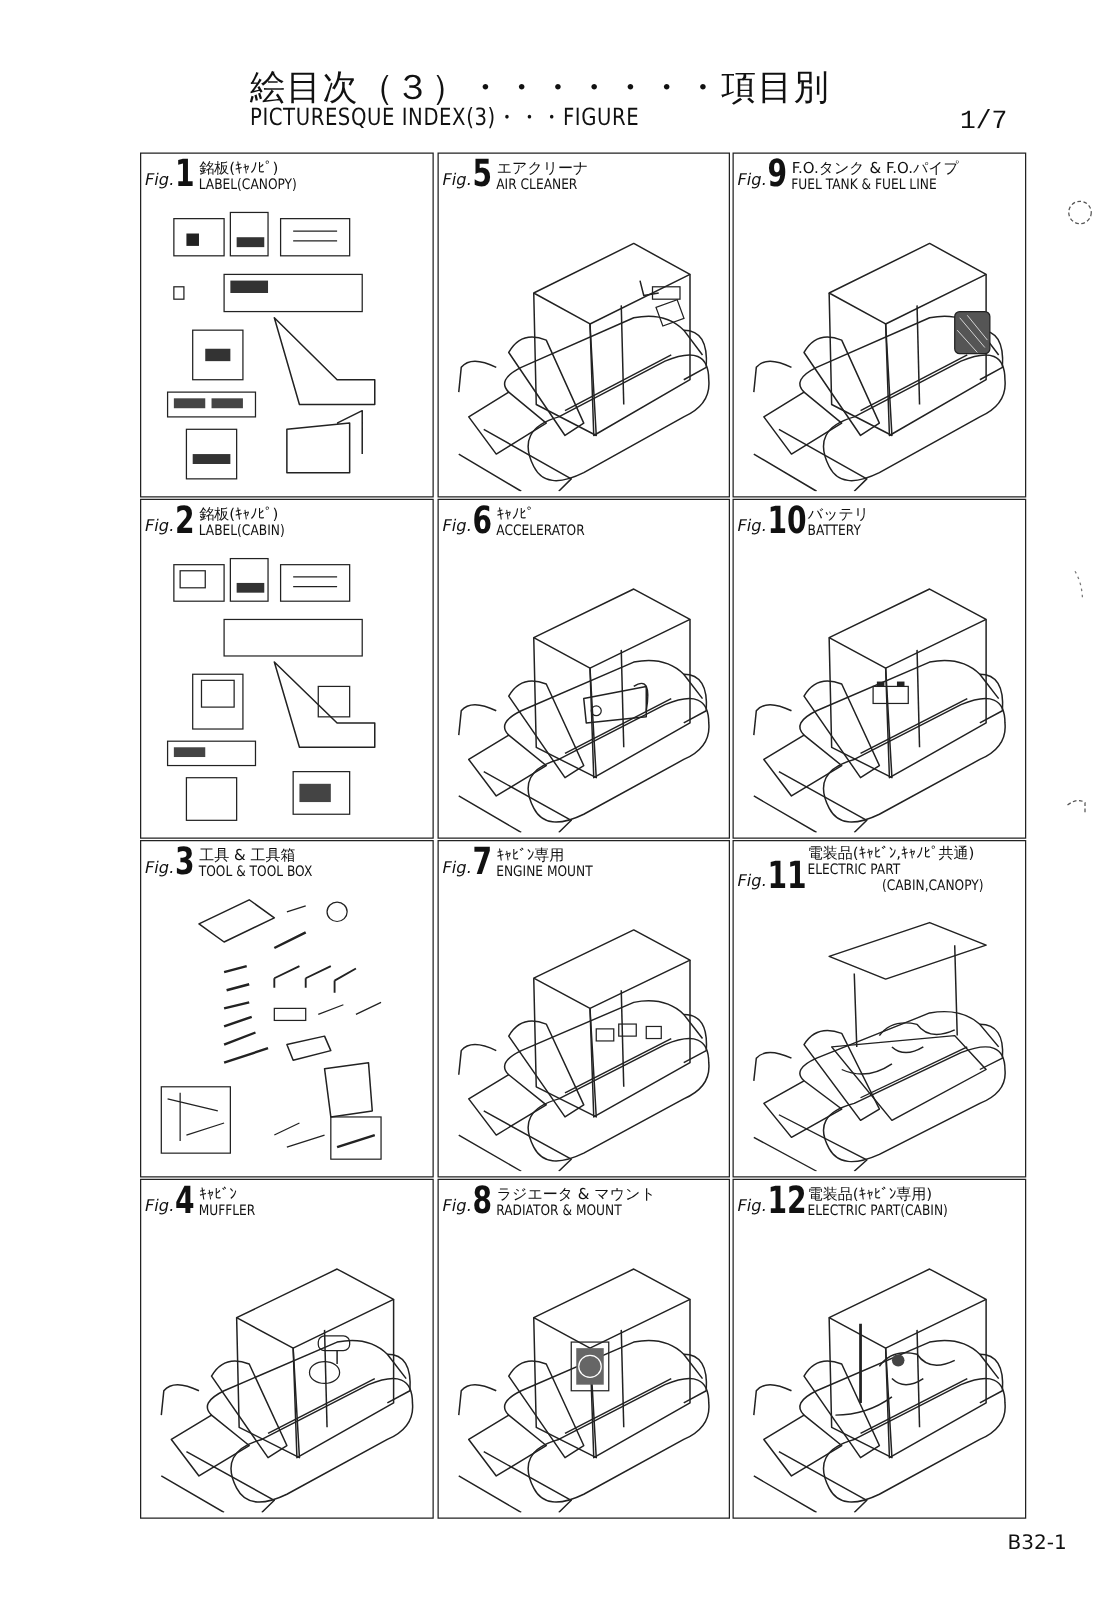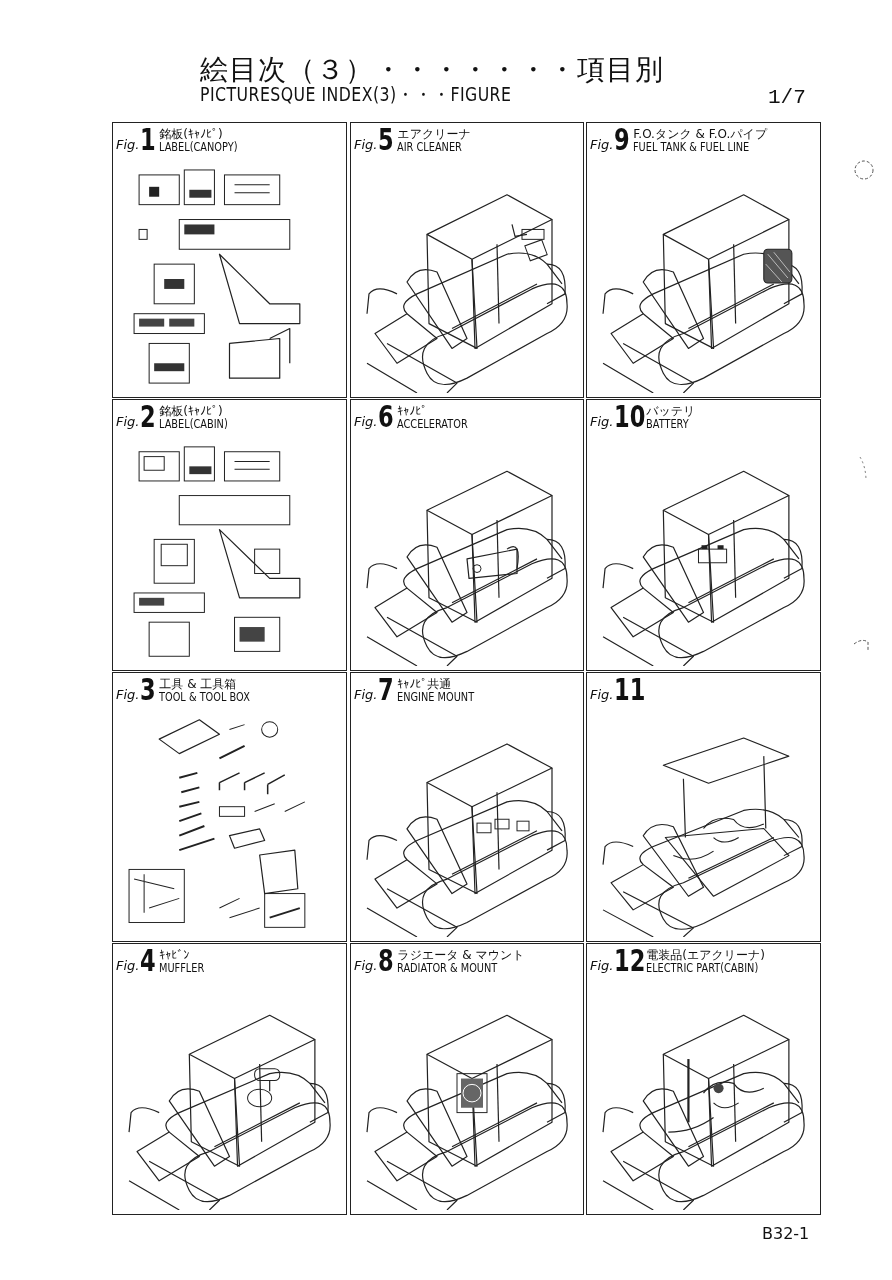--- a/index.html
+++ b/index.html
@@ -2,21 +2,21 @@
 <html><head>
 <meta charset="utf-8">
 <style>
   html, body { margin:0; padding:0; background:#ffffff; }
   body { width:892px; height:1280px; position:relative; overflow:hidden;
          font-family:"DejaVu Sans", sans-serif; color:#111; }
   .title-block { position:absolute; left:200px; top:58px; }
   .title-jp { font-size:28px; letter-spacing:1px; line-height:24px; white-space:nowrap; }
   .title-en { font-family:"DejaVu Sans Condensed","DejaVu Sans", sans-serif; font-size:19px; line-height:24px; letter-spacing:0.5px; white-space:nowrap; transform:scaleX(0.92); transform-origin:left; }
   .page-num { position:absolute; left:768px; top:86px; font-size:21px;font-family:Liberation Mono, monospace; }
-  .doc-code { position:absolute; left:762px; top:1224px; font-size:16px; }
+  .doc-code { position:absolute; left:806px; top:1224px; font-size:16px; }
 
   .grid { position:absolute; left:112px; top:122px; width:710px; height:1094px;
           display:grid; grid-template-columns:236px 238px 236px; grid-template-rows:277px 273px 271px 273px; }
   .cell { position:relative; border:1.5px solid #222; box-sizing:border-box; margin:0 1px 1px 0; overflow:hidden; background:#fff; }
   .cell:nth-child(3n+2) { margin-left:2px; margin-right:2px; }
   .cap { position:absolute; left:3px; top:3px; display:flex; align-items:flex-end; }
   .fig { font-size:13px; line-height:14px; margin-right:1px; padding-bottom:2px;font-style:italic; }
   .num { font-size:30px; line-height:28px; font-weight:bold; transform:scaleX(0.75); transform-origin:left bottom; margin-right:-4px; }
   .num.two { margin-right:-12px; }
   .lbls { display:flex; flex-direction:column; margin-left:2px;justify-content:space-between; }
@@ -250,21 +250,21 @@
           <rect x="145" y="185" width="40" height="35" fill="none" stroke="#222"></rect>
           <path stroke="#222" stroke-width="2" d="M150 210 L180 200"></path>
   </svg></div>
   </div>
 
   <div class="cell">
     <div class="cap">
       <span class="fig">Fig.</span>
       <span class="num">7</span>
       <span class="lbls">
-        <span class="jp">ｷｬﾉﾋﾟ共通</span>
+        <span class="jp">ｷｬﾋﾞﾝ専用</span>
         <span class="en">ENGINE MOUNT</span>
         <span class="en2"></span>
       </span>
     </div>
     <div class="art"><svg viewBox="0 0 220 230" preserveAspectRatio="none">
   <path fill="none" stroke="#222" stroke-width="1.2" stroke-linejoin="round" d="M10 200 L60 230 M30 180 L100 220 L90 230"></path>
   <path fill="none" stroke="#222" stroke-width="1.2" stroke-linejoin="round" d="M18 170 L50 150 L80 175 L40 200 Z"></path>
   <path fill="none" stroke="#222" stroke-width="1.2" stroke-linejoin="round" d="M50 118 Q60 100 80 108 L110 175 L95 185 Z"></path>
   <path fill="none" stroke="#222" stroke-width="1.2" stroke-linejoin="round" d="M40 130 Q20 120 12 130 L10 150"></path>
   <path fill="none" stroke="#222" stroke-width="1.2" stroke-linejoin="round" d="M70 210 Q55 180 90 170 L175 125 Q210 110 210 140 Q212 160 190 170 L110 215 Q80 230 70 210 Z"></path>
@@ -278,20 +278,25 @@
   <rect x="120" y="112" width="14" height="10" fill="none" stroke="#222"></rect>
           <rect x="138" y="108" width="14" height="10" fill="none" stroke="#222"></rect>
           <rect x="160" y="110" width="12" height="10" fill="none" stroke="#222"></rect>
   </svg></div>
   </div>
 
   <div class="cell">
     <div class="cap">
       <span class="fig">Fig.</span>
       <span class="num two">11</span>
+      <span class="lbls">
+        <span class="jp">電装品(ｷｬﾋﾞﾝ,ｷｬﾉﾋﾟ共通)</span>
+        <span class="en">ELECTRIC PART</span>
+        <span class="en2">(CABIN,CANOPY)</span>
+      </span>
     </div>
     <div class="art" style="top: 56px;"><svg viewBox="0 0 220 230" preserveAspectRatio="none">
   <path fill="none" stroke="#222" stroke-width="1.2" stroke-linejoin="round" d="M10 200 L60 230 M30 180 L100 220 L90 230"></path>
   <path fill="none" stroke="#222" stroke-width="1.2" stroke-linejoin="round" d="M18 170 L50 150 L80 175 L40 200 Z"></path>
   <path fill="none" stroke="#222" stroke-width="1.2" stroke-linejoin="round" d="M50 118 Q60 100 80 108 L110 175 L95 185 Z"></path>
   <path fill="none" stroke="#222" stroke-width="1.2" stroke-linejoin="round" d="M40 130 Q20 120 12 130 L10 150"></path>
   <path fill="none" stroke="#222" stroke-width="1.2" stroke-linejoin="round" d="M70 210 Q55 180 90 170 L175 125 Q210 110 210 140 Q212 160 190 170 L110 215 Q80 230 70 210 Z"></path>
   <path fill="none" stroke="#222" stroke-width="1.2" stroke-linejoin="round" d="M95 165 L180 120"></path>
   <path fill="none" stroke="#222" stroke-width="1.2" stroke-linejoin="round" d="M50 150 Q40 140 60 130 L150 90 Q175 85 190 100 L205 120"></path>
   <path fill="none" stroke="#222" stroke-width="1.2" stroke-linejoin="round" d="M190 100 Q210 100 208 130 L190 140"></path>
@@ -358,21 +363,21 @@
           <rect x="104" y="95" width="22" height="30" fill="#666"></rect>
           <circle cx="115" cy="110" r="9" fill="none" stroke="#fff"></circle>
   </svg></div>
   </div>
 
   <div class="cell">
     <div class="cap">
       <span class="fig">Fig.</span>
       <span class="num two">12</span>
       <span class="lbls">
-        <span class="jp">電装品(エアクリーナ)</span>
+        <span class="jp">電装品(ｷｬﾋﾞﾝ専用)</span>
         <span class="en">ELECTRIC PART(CABIN)</span>
         <span class="en2"></span>
       </span>
     </div>
     <div class="art"><svg viewBox="0 0 220 230" preserveAspectRatio="none">
   <path fill="none" stroke="#222" stroke-width="1.2" stroke-linejoin="round" d="M10 200 L60 230 M30 180 L100 220 L90 230"></path>
   <path fill="none" stroke="#222" stroke-width="1.2" stroke-linejoin="round" d="M18 170 L50 150 L80 175 L40 200 Z"></path>
   <path fill="none" stroke="#222" stroke-width="1.2" stroke-linejoin="round" d="M50 118 Q60 100 80 108 L110 175 L95 185 Z"></path>
   <path fill="none" stroke="#222" stroke-width="1.2" stroke-linejoin="round" d="M40 130 Q20 120 12 130 L10 150"></path>
   <path fill="none" stroke="#222" stroke-width="1.2" stroke-linejoin="round" d="M70 210 Q55 180 90 170 L175 125 Q210 110 210 140 Q212 160 190 170 L110 215 Q80 230 70 210 Z"></path>

